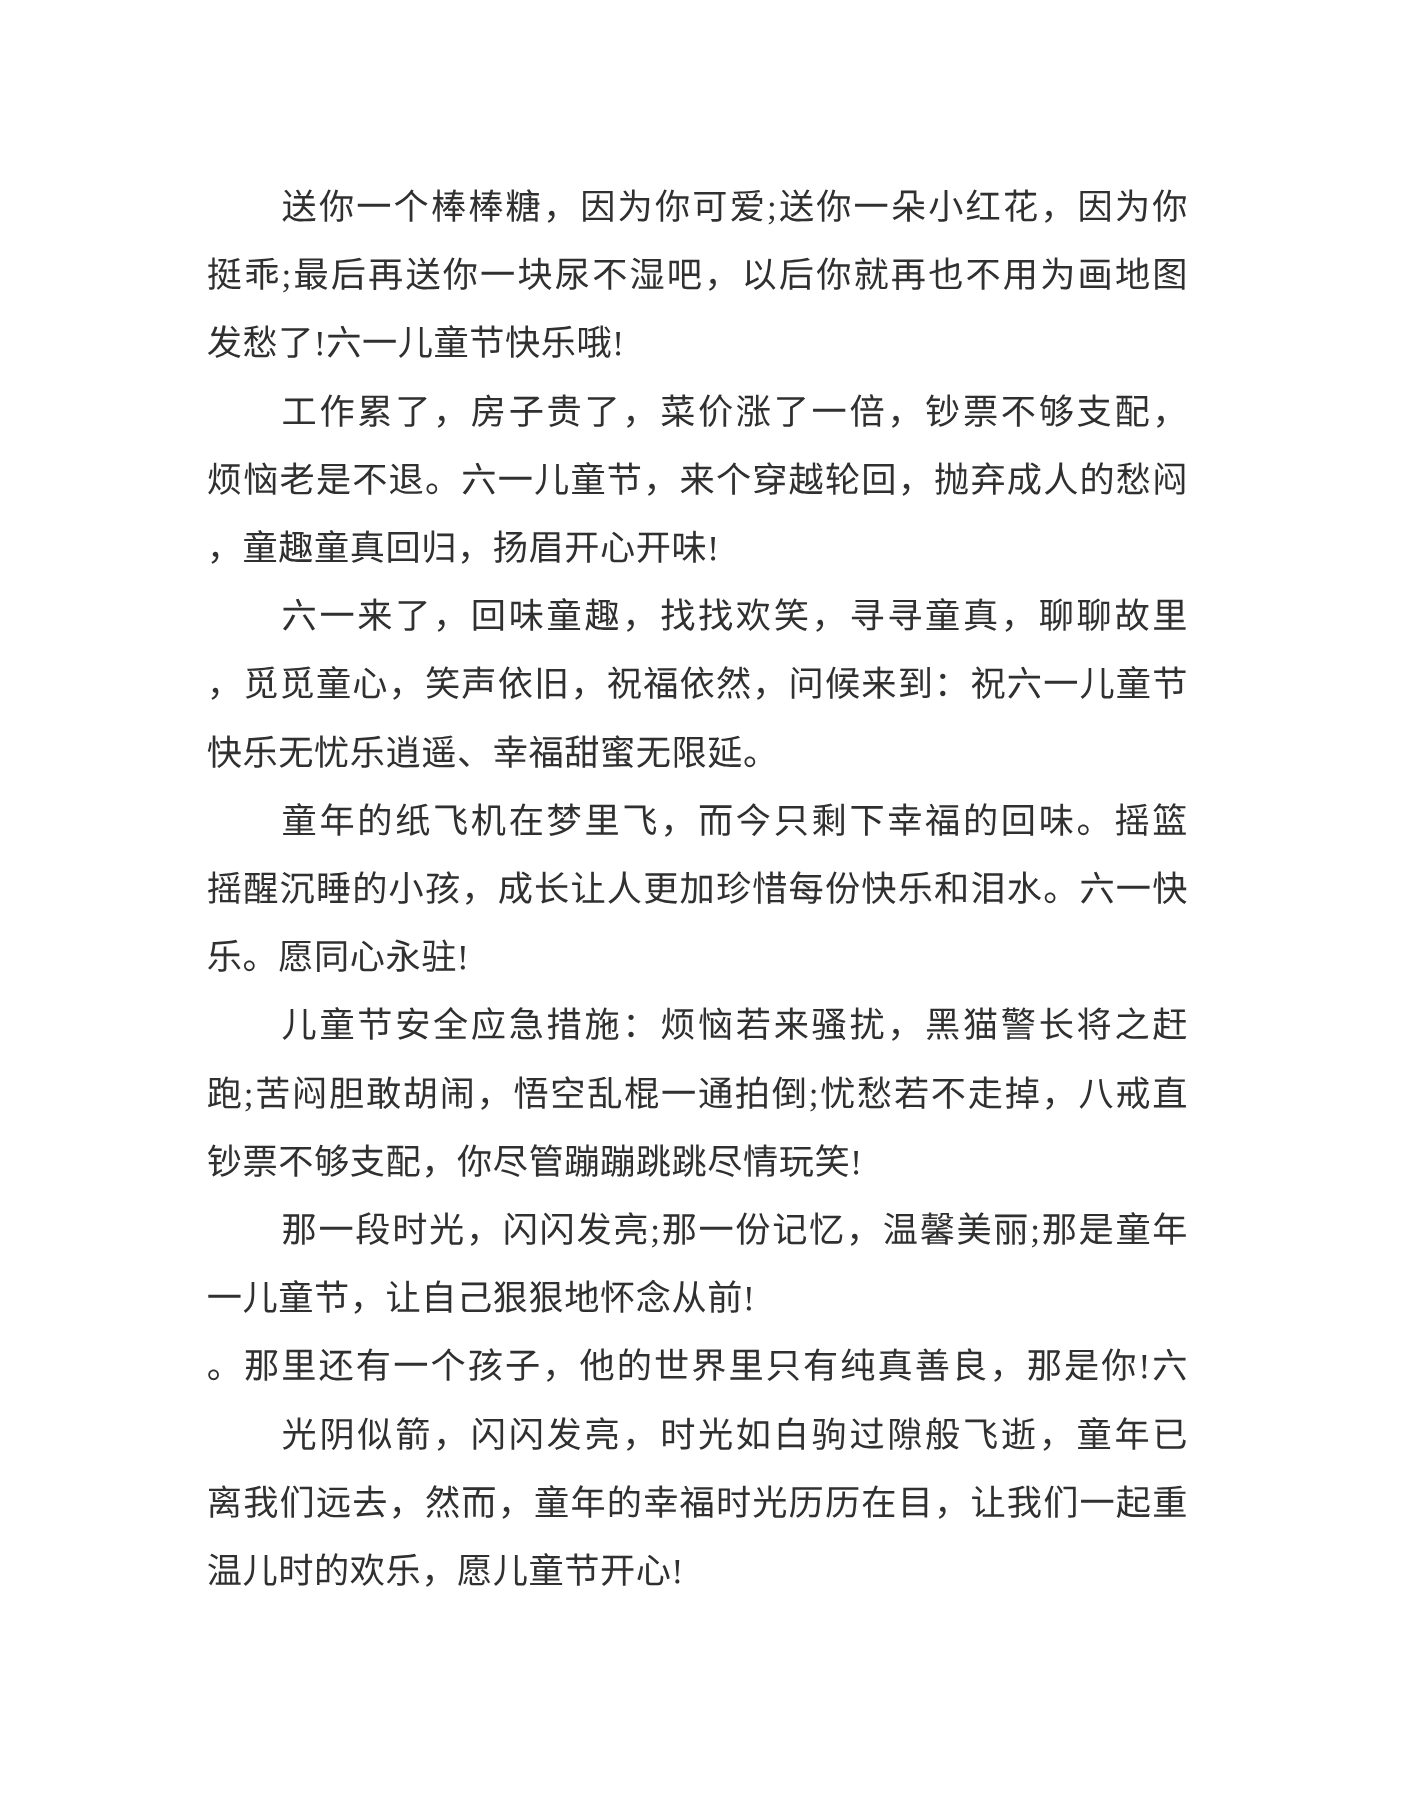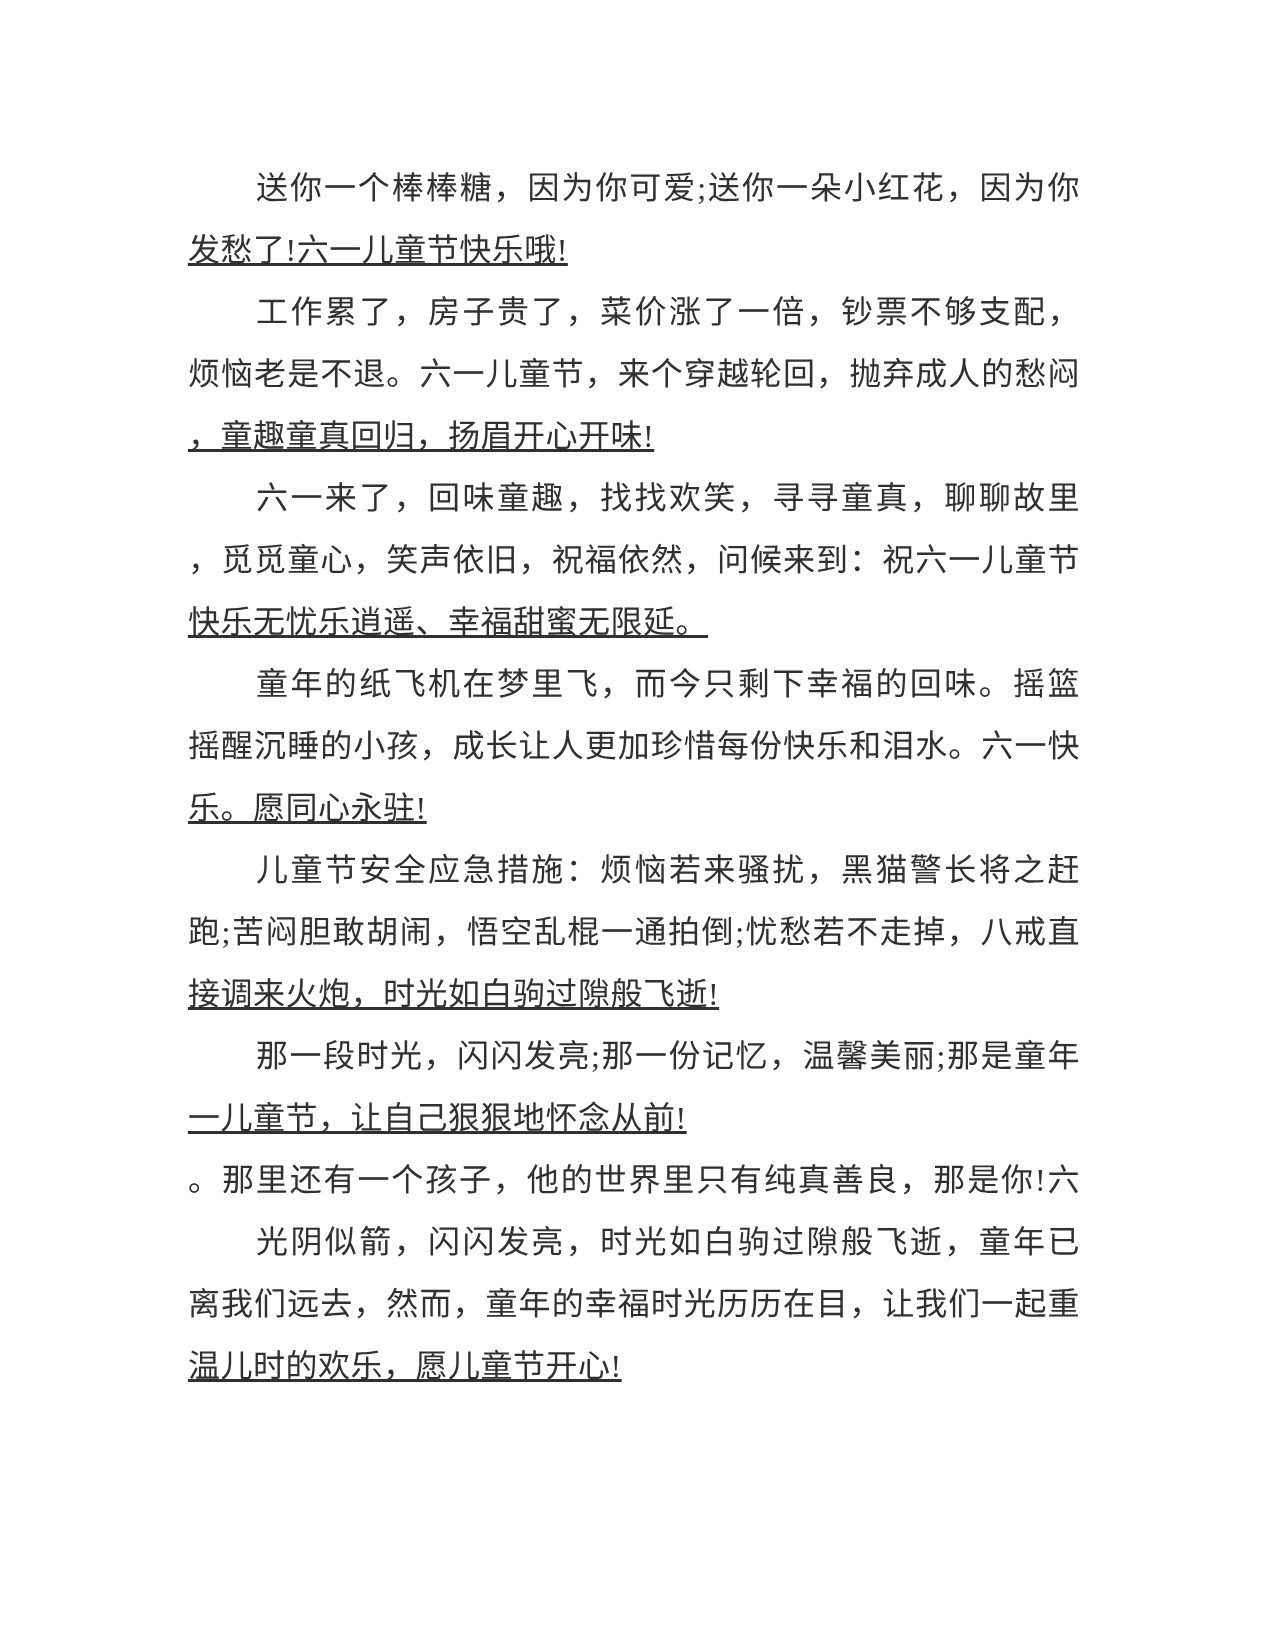--- a/index.html
+++ b/index.html
@@ -43,51 +43,51 @@
     text-align-last: justify;
     text-justify: inter-character;
     letter-spacing: 0.5px;
   }
   .line.first {
     text-indent: 68px;
   }
   .line.last {
     text-align: center;
     text-align-last: left;
-    text-decoration: underline;
   }
 </style>
 </head>
 <body>
 
 <div class="page">
   <div class="doc-body" id="doc-body" style="background: rgb(255, 255, 255); color: rgb(48, 48, 48);">
       <div class="paragraph">
         <div class="line first">送你一个棒棒糖，因为你可爱;送你一朵小红花，因为你</div>
+        <div class="line">挺乖;最后再送你一块尿不湿吧，以后你就再也不用为画地图</div>
         <div class="line last">发愁了!六一儿童节快乐哦!</div>
       </div>
       <div class="paragraph">
         <div class="line first">工作累了，房子贵了，菜价涨了一倍，钞票不够支配，</div>
         <div class="line">烦恼老是不退。六一儿童节，来个穿越轮回，抛弃成人的愁闷</div>
         <div class="line last">，童趣童真回归，扬眉开心开味!</div>
       </div>
       <div class="paragraph">
         <div class="line first">六一来了，回味童趣，找找欢笑，寻寻童真，聊聊故里</div>
         <div class="line">，觅觅童心，笑声依旧，祝福依然，问候来到：祝六一儿童节</div>
         <div class="line last">快乐无忧乐逍遥、幸福甜蜜无限延。</div>
       </div>
       <div class="paragraph">
         <div class="line first">童年的纸飞机在梦里飞，而今只剩下幸福的回味。摇篮</div>
         <div class="line">摇醒沉睡的小孩，成长让人更加珍惜每份快乐和泪水。六一快</div>
         <div class="line last">乐。愿同心永驻!</div>
       </div>
       <div class="paragraph">
         <div class="line first">儿童节安全应急措施：烦恼若来骚扰，黑猫警长将之赶</div>
         <div class="line">跑;苦闷胆敢胡闹，悟空乱棍一通拍倒;忧愁若不走掉，八戒直</div>
-        <div class="line last">接调来火炮，时光如白驹过隙般飞逝!</div>
+        <div class="line last">钞票不够支配，你尽管蹦蹦跳跳尽情玩笑!</div>
       </div>
       <div class="paragraph">
         <div class="line first">那一段时光，闪闪发亮;那一份记忆，温馨美丽;那是童年</div>
         <div class="line last">一儿童节，让自己狠狠地怀念从前!</div>
         <div class="line">。那里还有一个孩子，他的世界里只有纯真善良，那是你!六</div>
       </div>
       <div class="paragraph">
         <div class="line first">光阴似箭，闪闪发亮，时光如白驹过隙般飞逝，童年已</div>
         <div class="line">离我们远去，然而，童年的幸福时光历历在目，让我们一起重</div>
         <div class="line last">温儿时的欢乐，愿儿童节开心!</div>

